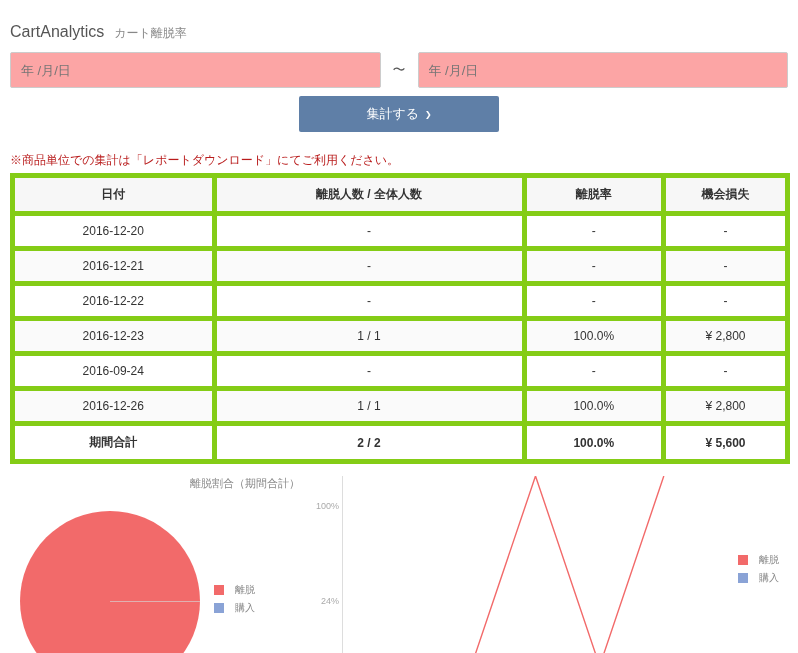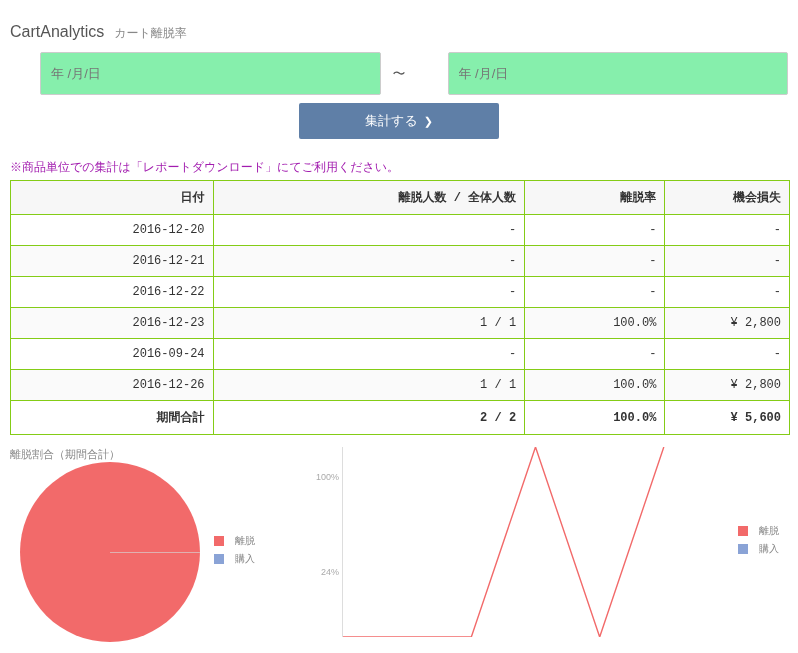--- a/index.html
+++ b/index.html
@@ -19,62 +19,61 @@
   .app-name { font-size: 16px; color: #555; font-weight: 500; margin-top: 11px; }
   .page-title { font-size: 12px; color: #888; }
   .filter-bar {
     display: flex;
     align-items: center;
     gap: 12px;
     padding: 0 10px 8px;
   }
   .date-input {
     flex: 1;
-    height: 43px;
+    height: 36px;
     border: 1px solid #ccc;
     border-radius: 2px;
     padding: 0 10px;
     font-size: 13px;
     color: #555;
-    background: #86efac;
-    margin-left: 30px;
+    background: #fca5a5;
   }
   .tilde { color: #555; font-size: 13px; }
   .aggregate-btn-row { text-align: center; padding-bottom: 20px; }
   .aggregate-btn {
     display: inline-flex;
     align-items: center;
     justify-content: center;
     gap: 6px;
     background: #5f7fa7;
     color: #fff;
     border: none;
     height: 36px;
     width: 200px;
     font-size: 13px;
     cursor: pointer;
     border-radius: 2px;
+    font-family: Liberation Mono, monospace;
   }
   .aggregate-btn .chev { font-size: 11px; }
   .note {
     font-size: 12px;
-    color: #a21caf;
+    color: #b91c1c;
     padding: 0 10px 4px;
   }
   table {
     width: calc(100% - 18px);
     margin: 0 8px 12px 10px;
     border-collapse: collapse;
     font-size: 12px;
   }
   th, td {
-    text-align: right;
+    text-align: center;
     padding: 8px 8px;
-    border: 1px solid #84cc16;
-    font-family: Liberation Mono, monospace;
+    border: 5px solid #84cc16;
   }
   th {
     background: #f7f7f7;
     font-weight: 600;
     color: #333;
   }
   tbody tr:nth-child(even) td { background: #fafafa; }
   tbody tr:nth-child(odd) td { background: #fff; }
   tbody tr.total td { font-weight: 600; }
   .col-date { width: 26%; }
@@ -86,24 +85,24 @@
     display: flex;
     gap: 8px;
     padding: 0 10px 14px;
   }
   .chart-card {
     position: relative;
   }
   .pie-card { width: 290px; height: 210px; }
   .line-card { flex: 1; height: 210px; }
   .chart-title {
-    text-align: left;
+    text-align: right;
     font-size: 11px;
     color: #888;
-    margin-bottom: 0;
+    margin-bottom: 20px;
   }
   .pie-wrap { display:flex; align-items:center; }
   .pie {
     width: 180px; height: 180px; border-radius: 50%;
     background: #f26a6a;
     position: relative;
     margin-left: 10px;
   }
   .pie-line {
     position:absolute; top:50%; left:50%;

